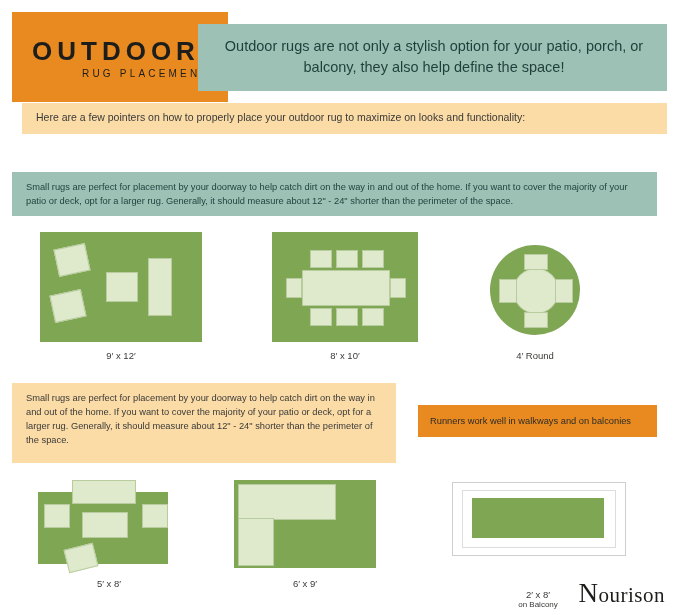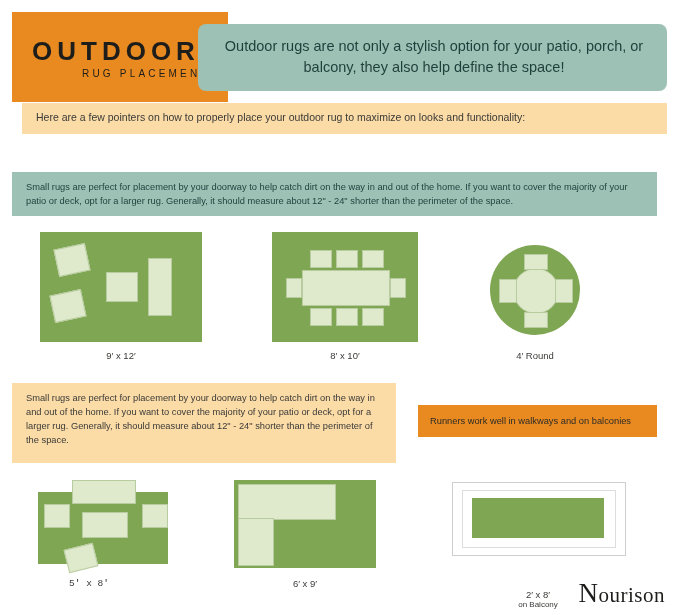--- a/index.html
+++ b/index.html
@@ -24,21 +24,20 @@
     position:absolute;left:20px;top:24px;
     font-size:26px;font-weight:bold;letter-spacing:5px;color:#1d1d1b;
   }
   .orange-title .t2{
     position:absolute;left:22px;top:56px;
     font-size:10px;font-weight:normal;letter-spacing:3.2px;color:#1d1d1b;padding-left:48px;
   }
   .teal-banner{
     position:absolute;left:198px;top:24px;width:469px;height:67px;
     background:#9dc1b5;
-    border-radius:8px;
   }
   .teal-banner p{
     margin:0;position:absolute;left:18px;top:12px;width:436px;
     text-align:center;
     font-size:14.5px;line-height:21px;color:#1f3f3a;
   }
   .cream-band{
     position:absolute;left:22px;top:103px;width:645px;height:31px;
     background:#fbdba6;
   }
@@ -186,21 +185,21 @@
     <div class="green-rug" style="left:38px;top:492px;width:130px;height:72px;"></div>
 
     <div class="pale" style="left:72px;top:480px;width:62px;height:22px;"></div>
 
     <div class="pale" style="left:82px;top:512px;width:44px;height:24px;"></div>
 
     <div class="pale" style="left:44px;top:504px;width:24px;height:22px;"></div>
     <div class="pale" style="left:142px;top:504px;width:24px;height:22px;"></div>
 
     <div class="pale" style="left:66px;top:546px;width:28px;height:22px;transform:rotate(-14deg);"></div>
-    <div class="rug-label" style="left:24px;top:578px;width:130px;font-family:Liberation Mono, monospace;">
+    <div class="rug-label" style="left:44px;top:578px;width:130px;">
       <span>5′ x 8′</span>
     </div>
   </div>
 
   <div>
     <div class="green-rug" style="left:234px;top:480px;width:142px;height:88px;"></div>
 
     <div class="pale" style="left:238px;top:484px;width:96px;height:34px;"></div>
 
     <div class="pale" style="left:238px;top:518px;width:34px;height:46px;"></div>

